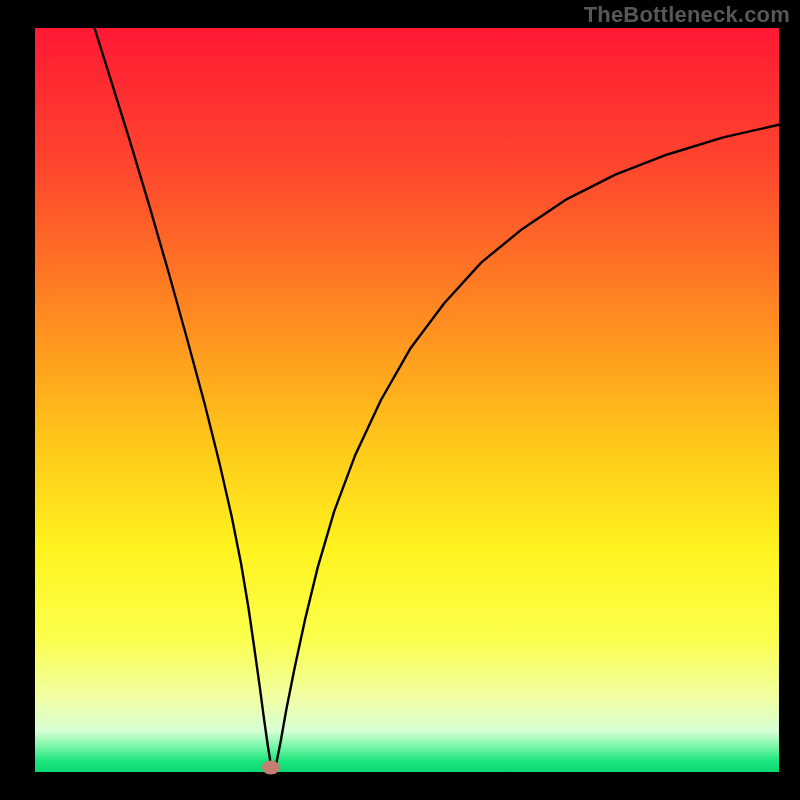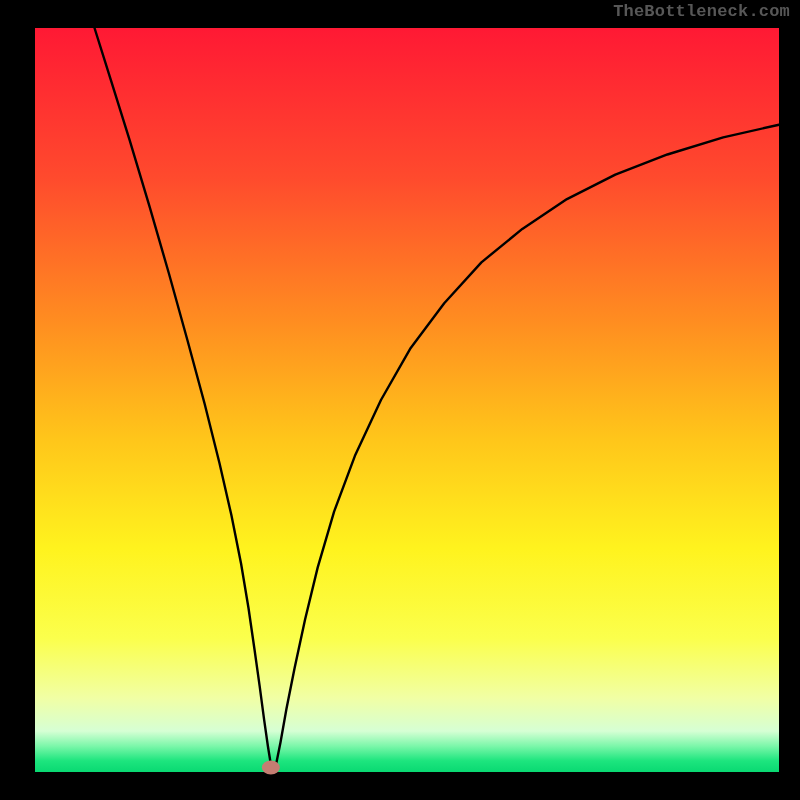--- a/index.html
+++ b/index.html
@@ -14,26 +14,25 @@
   .frame {
     position: relative;
     width: 800px;
     height: 800px;
     background: #000;
   }
   .watermark {
     position: absolute;
     top: 2px;
     right: 10px;
-    font-size: 17px;
+    font-size: 22px;
     font-weight: 600;
     color: #575757;
     letter-spacing: 0.2px;
     z-index: 10;
-    font-family: Liberation Mono, monospace;
   }
   svg {
     position: absolute;
     top: 0;
     left: 0;
   }
 </style>
 </head>
 <body>
 

